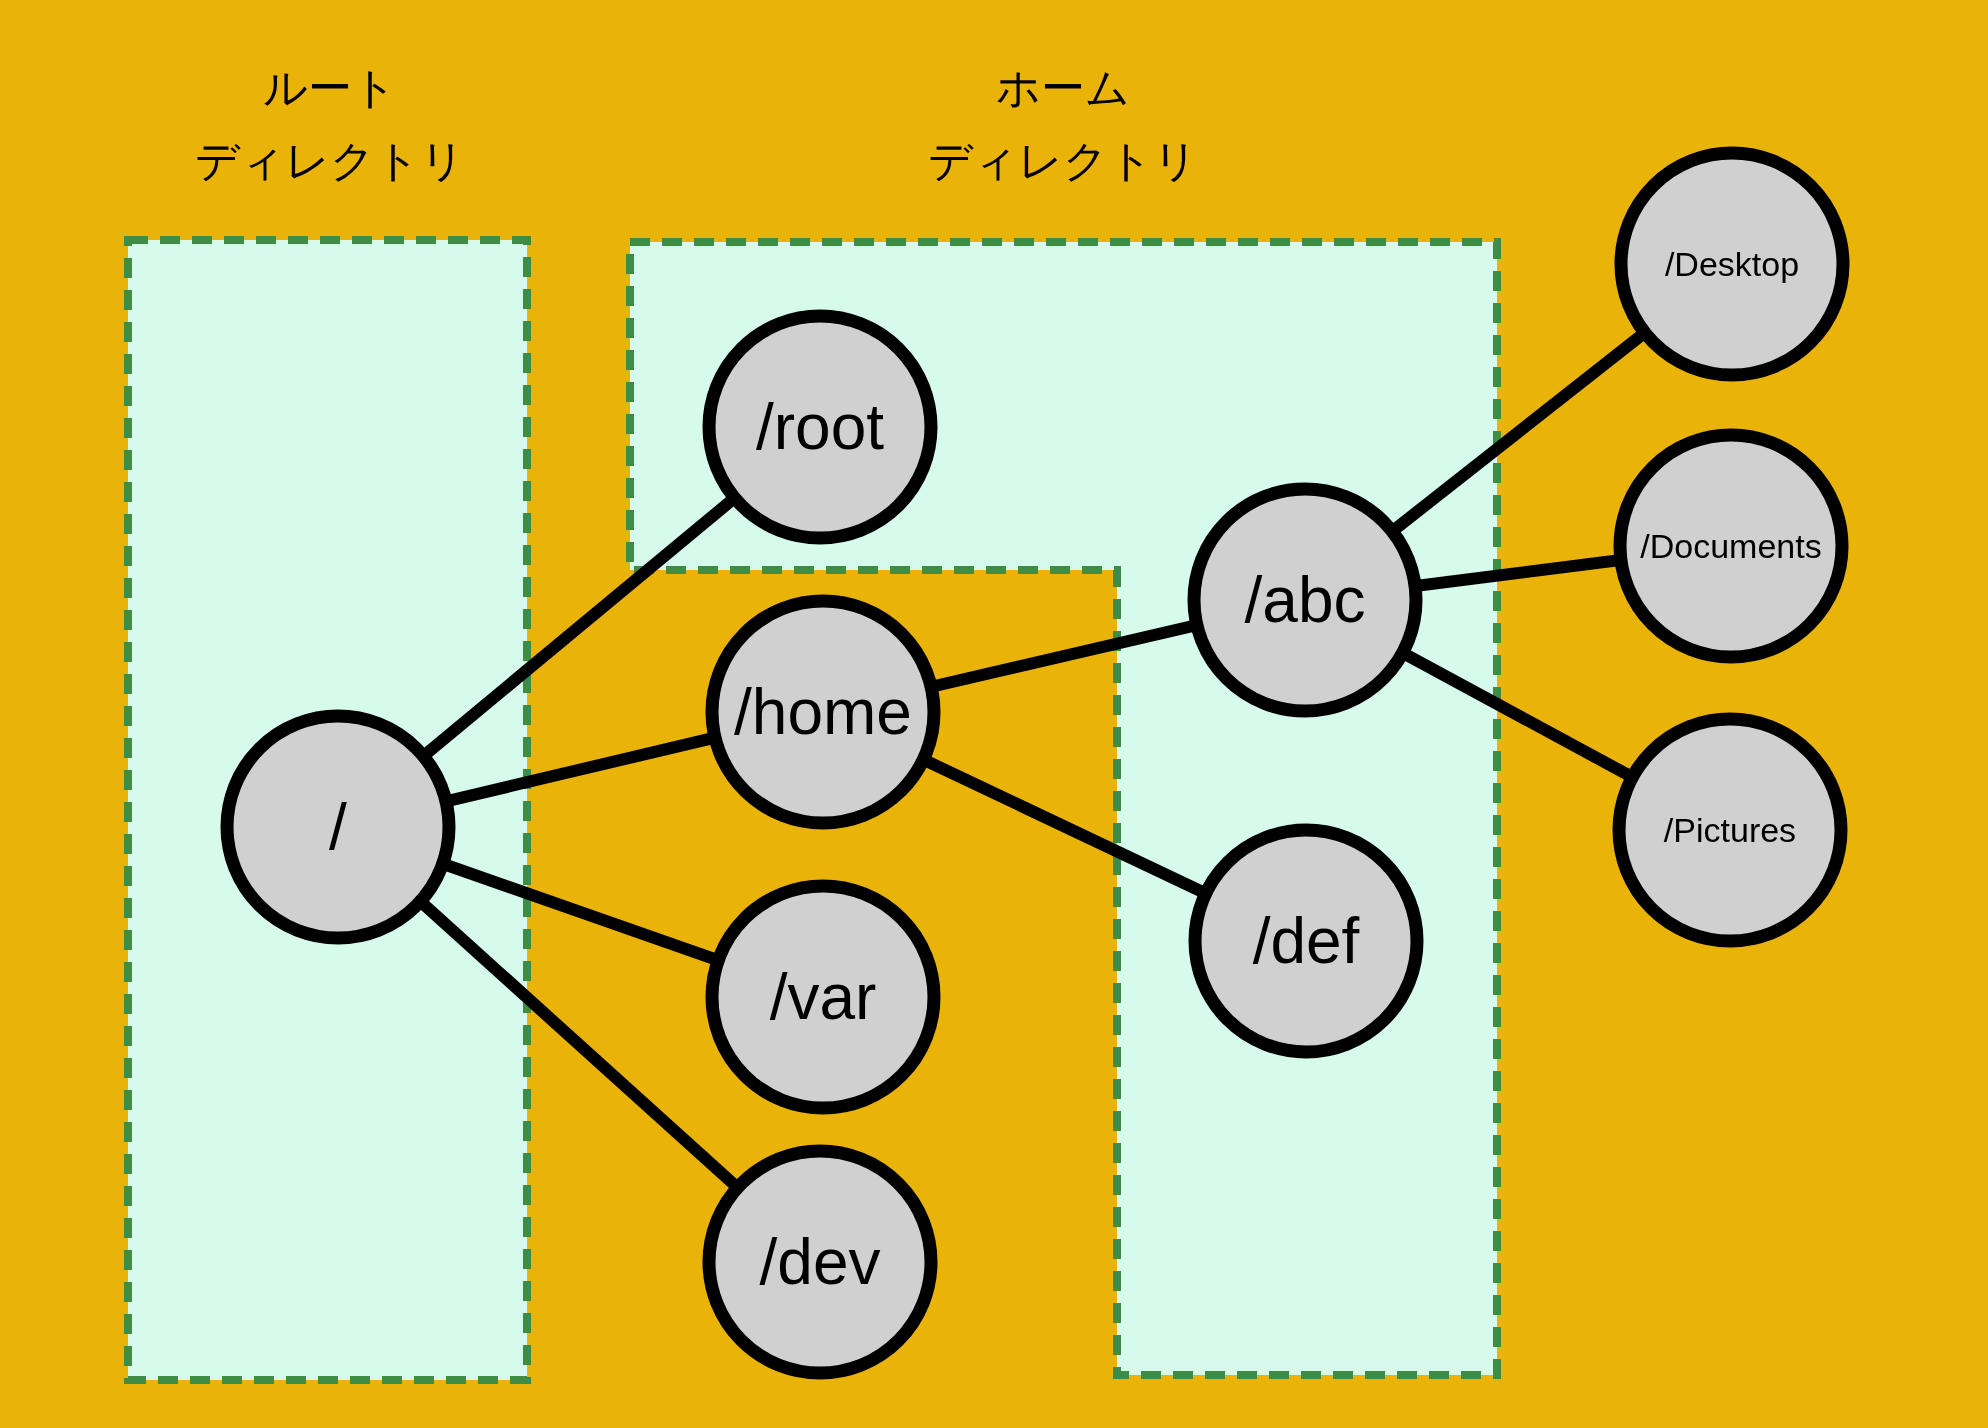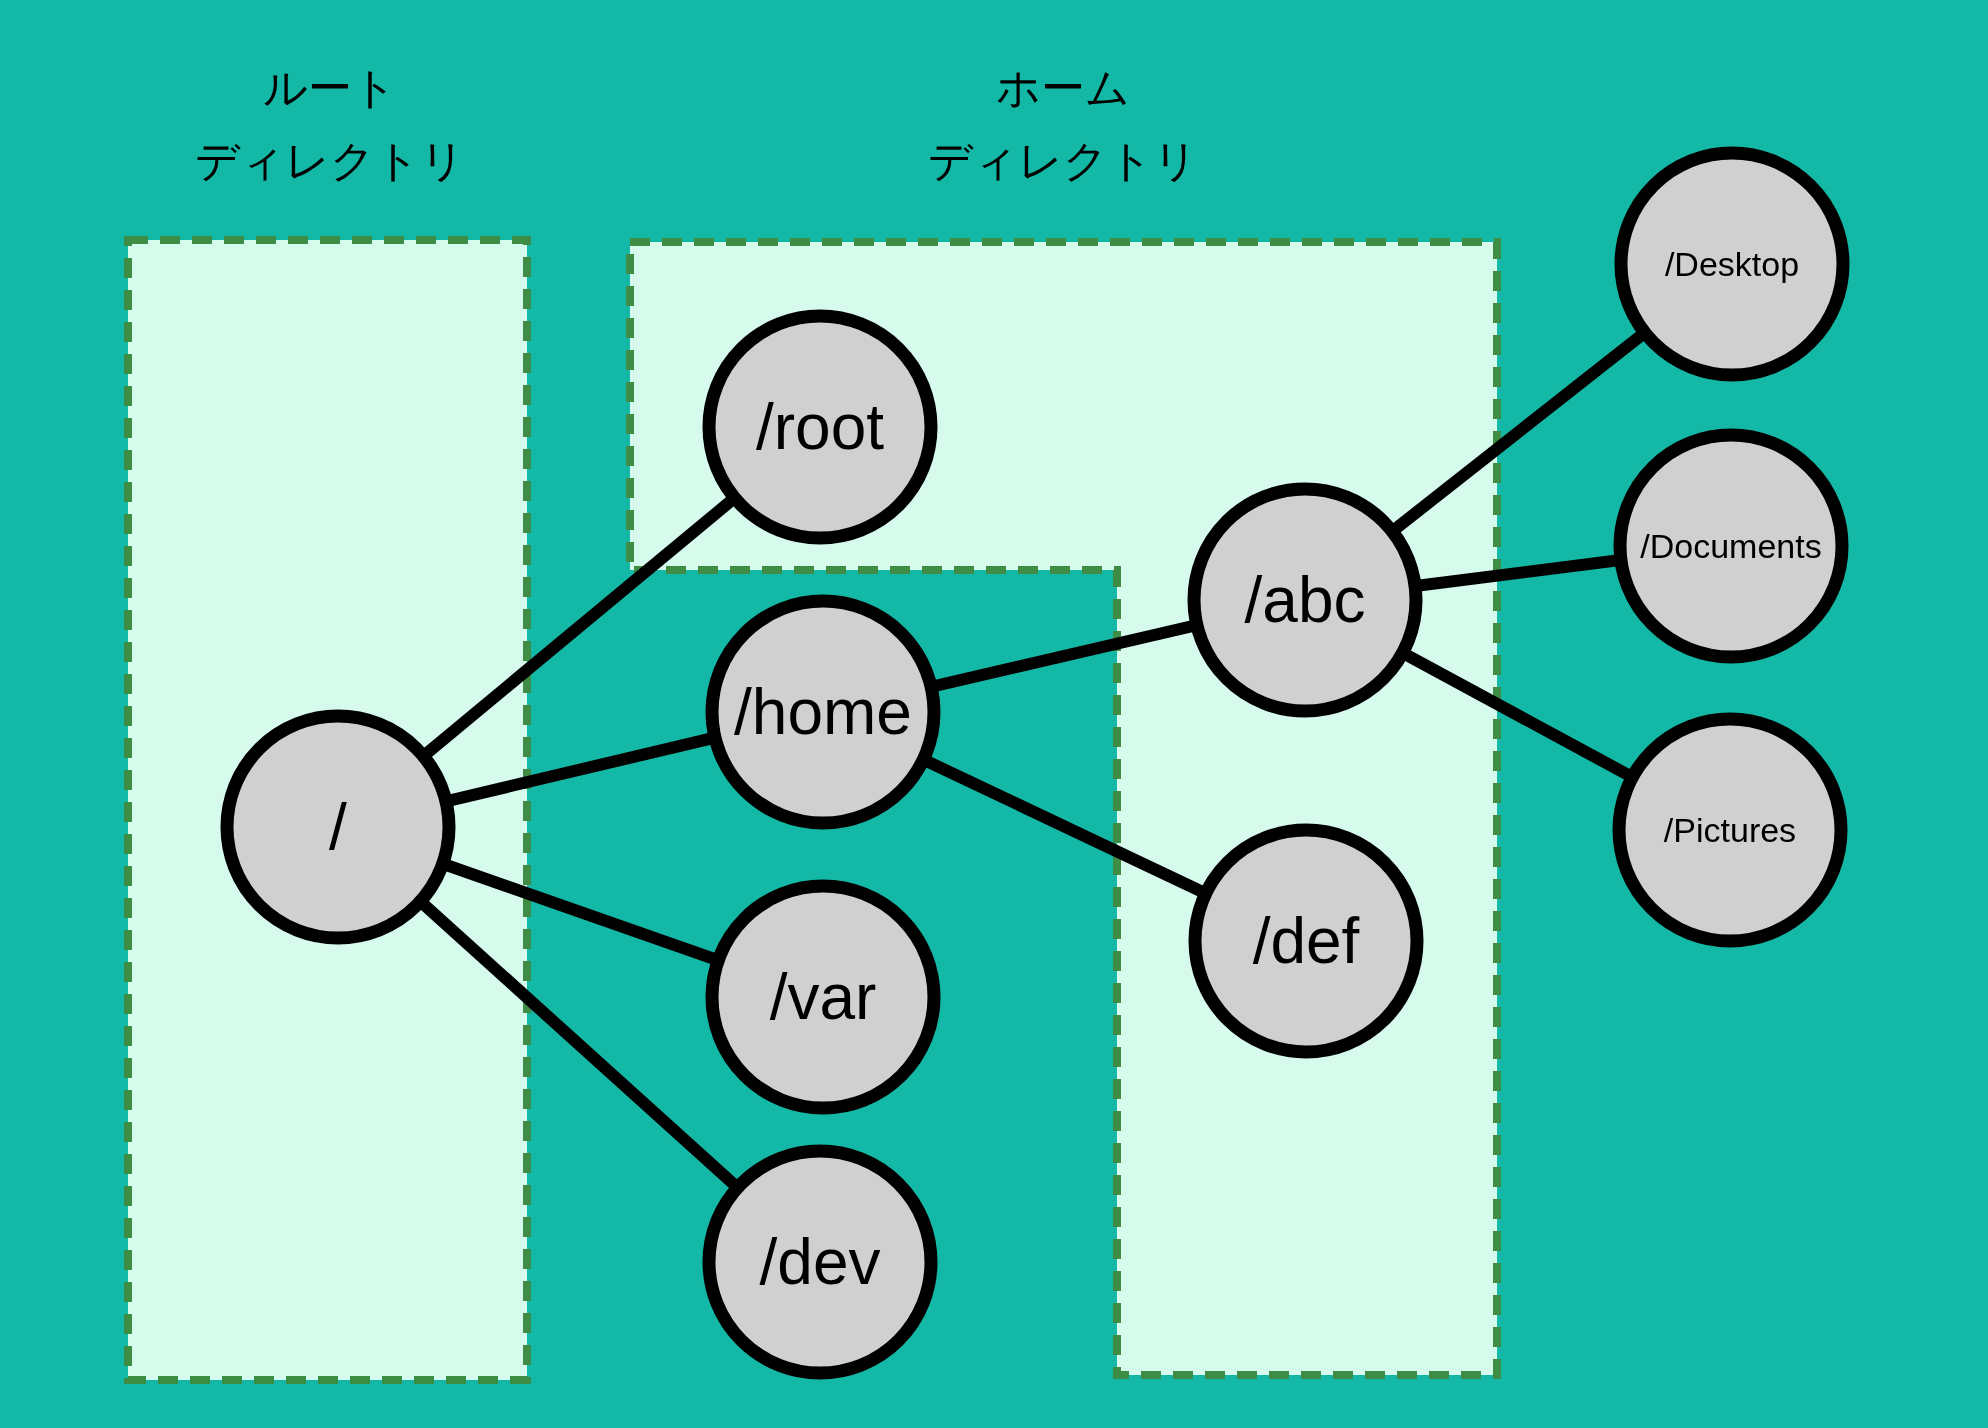--- a/index.html
+++ b/index.html
@@ -4,21 +4,21 @@
 <style>
   html, body {
     margin: 0;
     padding: 0;
     background: #ffffff;
   }
   #stage {
     position: relative;
     width: 1988px;
     height: 1428px;
-    background: #14b8a6;
+    background: #eab308;
     overflow: hidden;
     font-family: "Liberation Sans", "DejaVu Sans", sans-serif;
   }
   #diagram-svg {
     display: block;
     width: 1988px;
     height: 1428px;
   }
   .region {
     stroke-linecap: butt;

